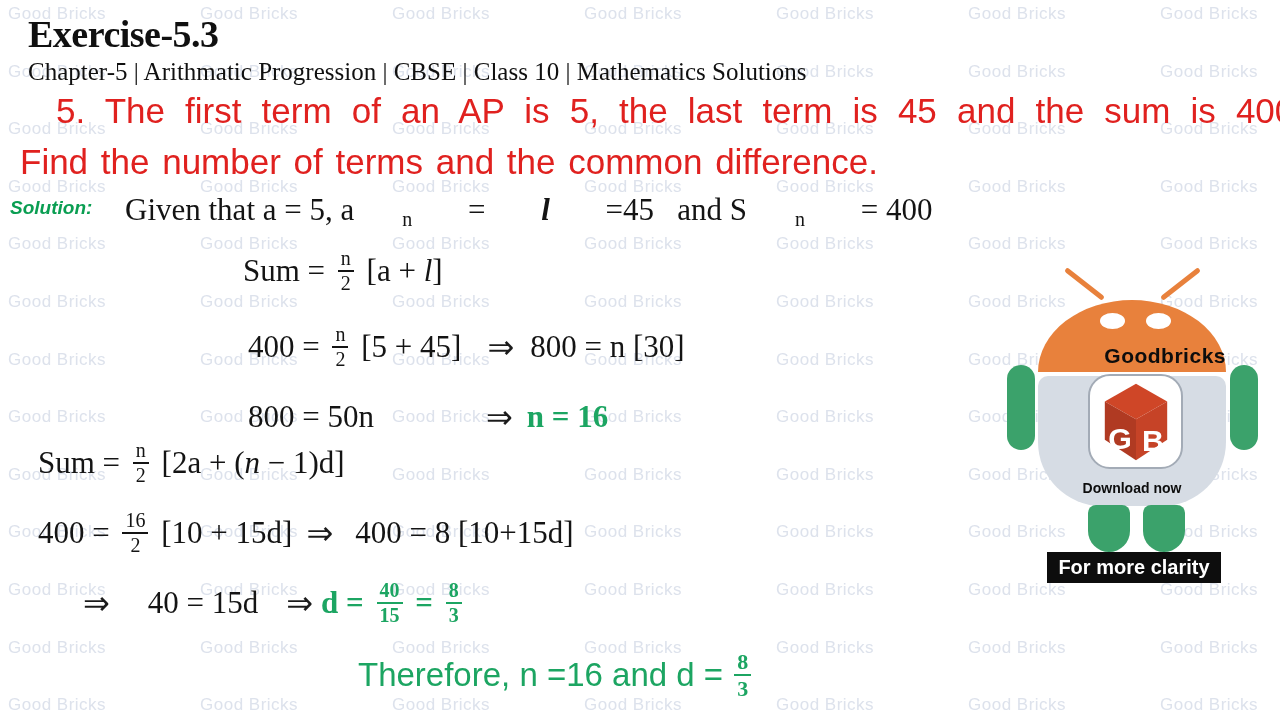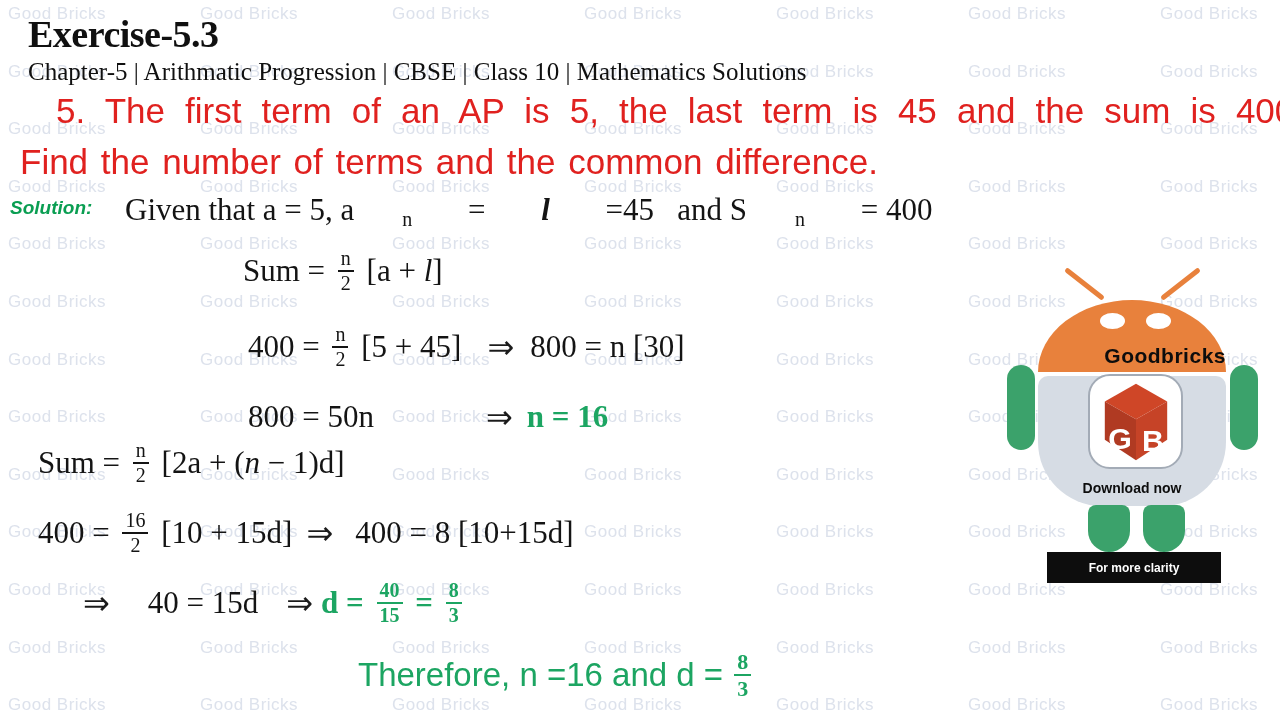--- a/index.html
+++ b/index.html
@@ -95,21 +95,21 @@
   .cube-letter{fill:#ffffff;font-family:"Liberation Sans",sans-serif;font-weight:700;font-size:34px;text-anchor:middle;}
   .download{
     position:absolute;left:38px;top:228px;width:188px;text-align:center;
     font-weight:700;font-size:14px;color:#0d0d0d;
   }
   .leg{position:absolute;width:42px;height:47px;background:var(--c-arm_green);border-radius:8px 8px 21px 21px;top:253px;}
   .leg.left{left:88px;}
   .leg.right{left:143px;}
   .banner{
     position:absolute;left:47px;top:300px;width:174px;height:31px;
-    background:var(--c-banner_bg);color:#ffffff;font-weight:700;font-size:12px;
+    background:var(--c-banner_bg);color:#ffffff;font-weight:700;font-size:20px;
     display:flex;align-items:center;justify-content:center;
   }
 </style>
 </head>
 <body>
 
 <div id="watermark-layer">
     <span class="wm" style="left: 8px; top: 4px;">Good Bricks</span>
     <span class="wm" style="left: 200px; top: 4px;">Good Bricks</span>
     <span class="wm" style="left: 392px; top: 4px;">Good Bricks</span>

